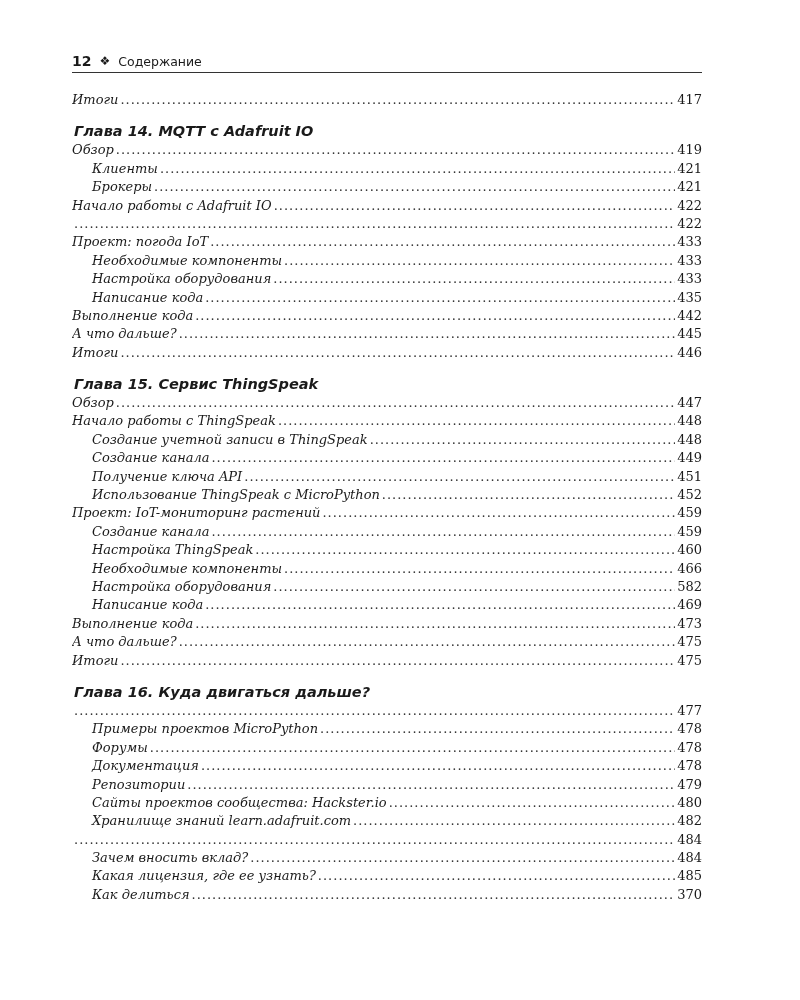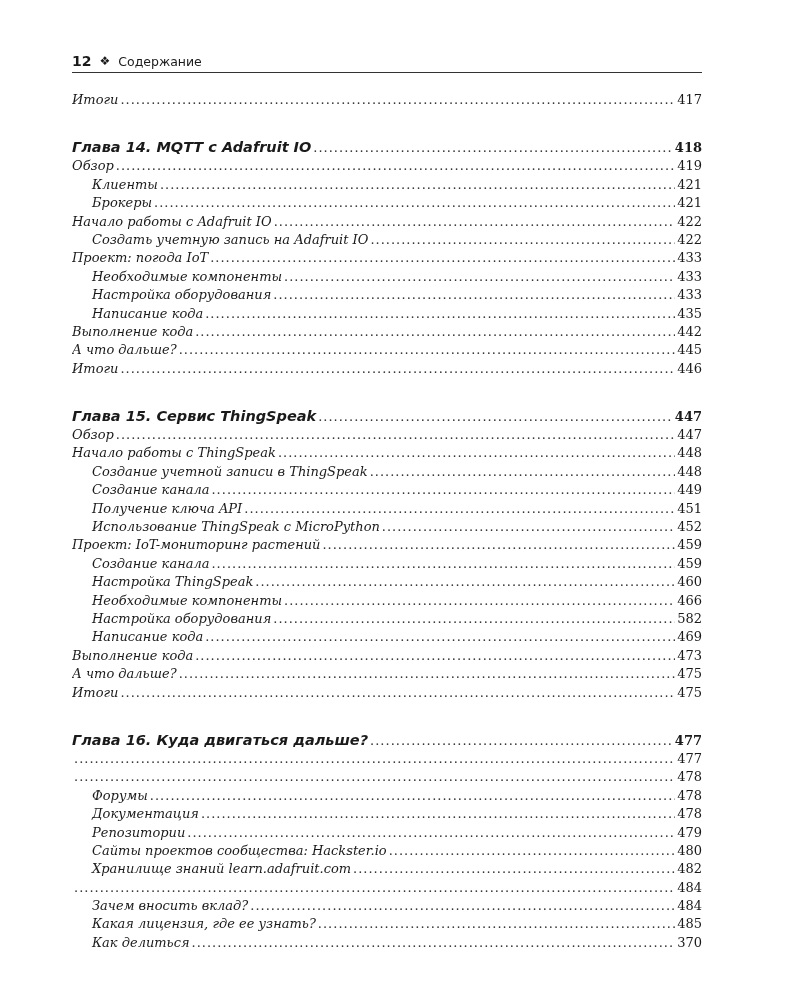--- a/index.html
+++ b/index.html
@@ -71,21 +71,22 @@
     .row .leader::before {
       content: "........................................................................................................................................................................................................................................";
     }
     .row .pg { flex: 0 0 auto; }
     .row.chapter {
       font-family: "DejaVu Sans", sans-serif;
       font-weight: bold;
       font-size: 14.5px;
       height: 20px;
       line-height: 20px;
-      margin-top: 28px;
+      margin-top: 12px;
+      flex-direction: column;
     }
     .row.chapter .pg {
       font-family: "DejaVu Serif", serif;
       font-weight: bold;
       font-size: 13px;
     }
     .row.chapter .leader {
       font-weight: normal;
       font-size: 13px;
       font-family: "DejaVu Serif", serif;
@@ -126,21 +127,20 @@
         <span class="label">Брокеры</span>
         <span class="leader"></span>
         <span class="pg">421</span>
       </div>
       <div class="row l1">
         <span class="label">Начало работы с Adafruit IO</span>
         <span class="leader"></span>
         <span class="pg">422</span>
       </div>
       <div class="row l2">
-        <span class="label">Создать учетную запись на Adafruit IO</span>
         <span class="leader"></span>
         <span class="pg">422</span>
       </div>
       <div class="row l1">
         <span class="label">Проект: погода IoT</span>
         <span class="leader"></span>
         <span class="pg">433</span>
       </div>
       <div class="row l2">
         <span class="label">Необходимые компоненты</span>
@@ -255,20 +255,21 @@
       <div class="row chapter">
         <span class="label">Глава 16. Куда двигаться дальше?</span>
         <span class="leader"></span>
         <span class="pg">477</span>
       </div>
       <div class="row l1">
         <span class="leader"></span>
         <span class="pg">477</span>
       </div>
       <div class="row l2">
+        <span class="label">Примеры проектов MicroPython</span>
         <span class="leader"></span>
         <span class="pg">478</span>
       </div>
       <div class="row l2">
         <span class="label">Форумы</span>
         <span class="leader"></span>
         <span class="pg">478</span>
       </div>
       <div class="row l2">
         <span class="label">Документация</span>

